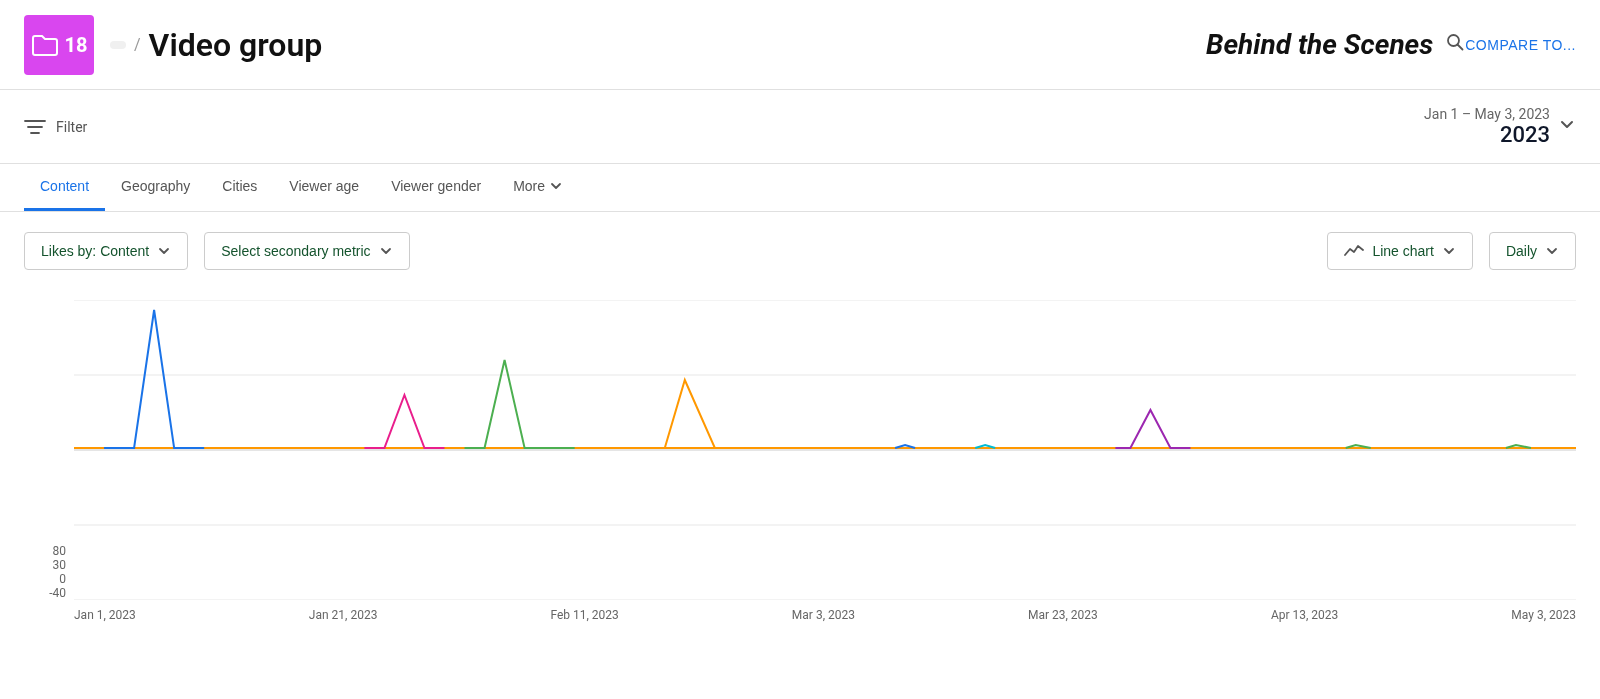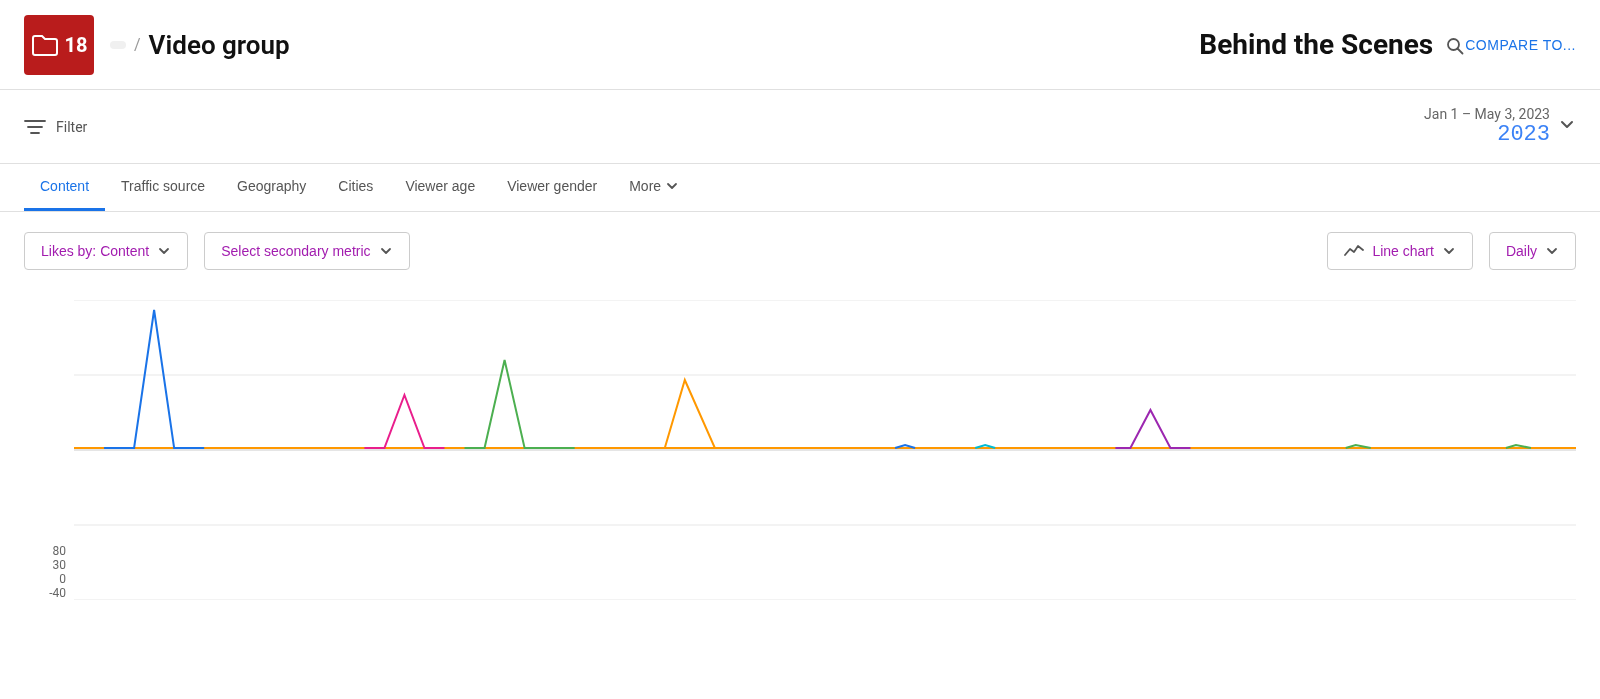--- a/index.html
+++ b/index.html
@@ -7,21 +7,21 @@
 
     
     .header {
       display: flex;
       align-items: center;
       padding: 12px 24px;
       border-bottom: 1px solid #e0e0e0;
       height: 90px;
     }
     .folder-badge {
-      background: #b91c1c;
+      background: #d946ef;
       color: #fff;
       width: 70px;
       height: 60px;
       display: flex;
       align-items: center;
       justify-content: center;
       font-size: 20px;
       font-weight: bold;
       border-radius: 4px;
       flex-shrink: 0;
@@ -41,21 +41,21 @@
       background: #f0f0f0;
       padding: 4px 8px;
       border-radius: 4px;
     }
     .breadcrumb-sep {
       margin: 0 8px;
       color: #999;
       font-size: 16px;
     }
     .breadcrumb-current {
-      font-size: 26px;
+      font-size: 32px;
       font-weight: 600;
       color: #111;
       display: flex;
       align-items: center;
       gap: 10px;
     }
     .search-icon-btn {
       background: none;
       border: none;
       cursor: pointer;
@@ -94,22 +94,21 @@
       align-items: center;
       gap: 8px;
     }
     .date-label {
       font-size: 14px;
       color: #666;
     }
     .date-year {
       font-size: 22px;
       font-weight: 500;
-      color: #3b82f6;
-      font-family: Liberation Mono, monospace;
+      color: #0f172a;
     }
     .date-dropdown-btn {
       background: none;
       border: none;
       cursor: pointer;
       font-size: 18px;
       color: #555;
     }
 
     
@@ -152,21 +151,21 @@
     .dropdown-btn {
       display: flex;
       align-items: center;
       gap: 8px;
       border: 1px solid #ccc;
       border-radius: 4px;
       padding: 10px 16px;
       background: #fff;
       cursor: pointer;
       font-size: 14px;
-      color: #a21caf;
+      color: #14532d;
     }
     .dropdown-btn .arrow {
       color: #555;
       font-size: 12px;
     }
     .controls-right {
       margin-left: auto;
       display: flex;
       gap: 16px;
     }
@@ -240,21 +239,21 @@
   </div>
 
   <div class="breadcrumb">
     <span class="breadcrumb-parent"></span>
     <span class="breadcrumb-sep">/</span>
     <span class="breadcrumb-current">
       <span>Video group</span>
     </span>
   </div>
 
-  <div style="display:flex;align-items:flex-end;gap:12px;margin-left:6px;">
+  <div style="display:flex;align-items:center;gap:12px;margin-left:6px;font-style:italic;">
     <span style="font-size:28px;font-weight:700;color:#111;">Behind the Scenes</span>
     <button class="search-icon-btn">
       <svg width="20" height="20" viewBox="0 0 20 20" fill="none">
         <circle cx="8.5" cy="8.5" r="5.5" stroke="#555" stroke-width="1.8"></circle>
         <line x1="12.5" y1="12.5" x2="17.5" y2="17.5" stroke="#555" stroke-width="1.8" stroke-linecap="round"></line>
       </svg>
     </button>
   </div>
 
   <button class="compare-btn" style="margin-left:auto;">COMPARE TO...</button>
@@ -277,21 +276,20 @@
     <button class="date-dropdown-btn">
       <svg width="18" height="18" viewBox="0 0 18 18" fill="none">
         <polyline points="4,7 9,12 14,7" stroke="#555" stroke-width="2" stroke-linecap="round" stroke-linejoin="round" fill="none"></polyline>
       </svg>
     </button>
   </div>
 </div>
 
 <div class="tabs">
   <button class="tab active">Content</button>
-  <button class="tab">Traffic source</button>
   <button class="tab">Geography</button>
   <button class="tab">Cities</button>
   <button class="tab">Viewer age</button>
   <button class="tab">Viewer gender</button>
   <button class="tab tab-more">
     More
     <svg width="14" height="14" viewBox="0 0 14 14" fill="none">
       <polyline points="3,5 7,9 11,5" stroke="#555" stroke-width="1.8" stroke-linecap="round" stroke-linejoin="round" fill="none"></polyline>
     </svg>
   </button>
@@ -364,14 +362,23 @@
         <polyline points="900,148 910,145 920,148" stroke="#00bcd4" stroke-width="2" fill="none"></polyline>
 
         <polyline points="1040,148 1055,148 1075,110 1095,148 1115,148" stroke="#9c27b0" stroke-width="2" fill="none"></polyline>
 
         <polyline points="1270,148 1280,145 1295,148" stroke="#4caf50" stroke-width="2" fill="none"></polyline>
 
         <polyline points="1430,148 1440,145 1455,148" stroke="#4caf50" stroke-width="2" fill="none"></polyline>
       </svg>
     </div>
 
+    <div class="x-axis">
+      <span>Jan 1, 2023</span>
+      <span>Jan 21, 2023</span>
+      <span>Feb 11, 2023</span>
+      <span>Mar 3, 2023</span>
+      <span>Mar 23, 2023</span>
+      <span>Apr 13, 2023</span>
+      <span>May 3, 2023</span>
+    </div>
   </div>
 </div>
 
 </body></html>

